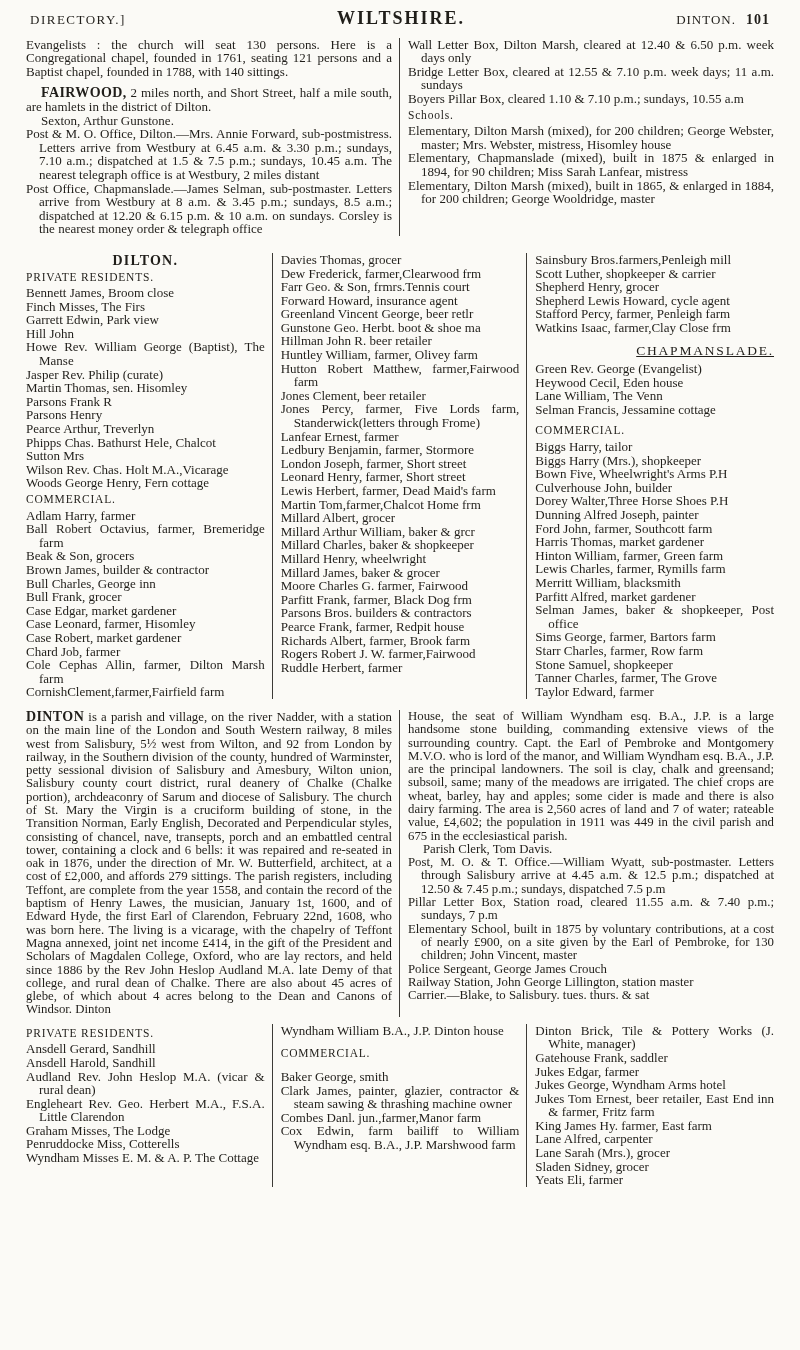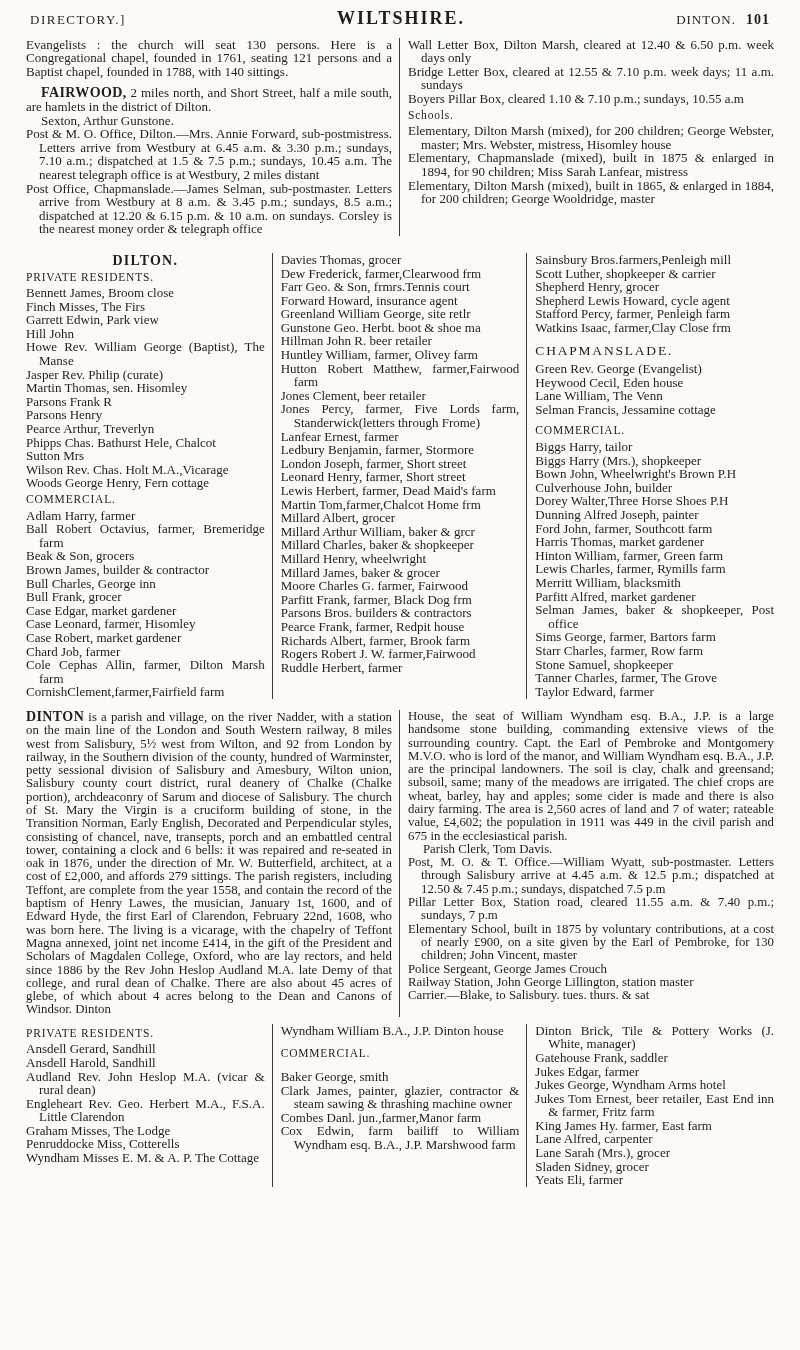--- a/index.html
+++ b/index.html
@@ -29,21 +29,21 @@
   .sec-dilton{margin-top:17px;}
   .sec-intro{margin-top:11px;}
   .sec-dinton{margin-top:7px;}
   
   .entry{text-align:justify;padding-left:13px;text-indent:-13px;}
   .para{text-align:justify;}
   .para-ind{text-align:justify;text-indent:15px;}
   .ind1{text-indent:15px;}
   .subhead{text-align:left;font-size:11.5px;letter-spacing:0.8px;margin:3px 0 2px;}
   .sechead{text-align:center;font-weight:bold;font-size:14px;letter-spacing:1.2px;margin:1px 0 1px;}
-  .sechead2{text-align:left;font-size:13.5px;letter-spacing:1.8px;margin:10px 0 4px;}
+  .sechead2{text-align:right;font-size:13.5px;letter-spacing:1.8px;margin:10px 0 4px;text-decoration:underline;}
   .mb{margin-bottom:8px;}
   .mt{margin-top:8px;}
   .mtb{margin-top:10px;margin-bottom:9px;}
   .lead{font-weight:bold;letter-spacing:0.4px;}
   .para .lead,.para-ind .lead{font-size:14px;}
   
   .sec-intro{font-size:12.8px;line-height:13.3px;}
 </style>
 </head>
 <body>
@@ -108,21 +108,21 @@
         <div class="entry">Case Robert, market gardener</div>
         <div class="entry">Chard Job, farmer</div>
         <div class="entry">Cole Cephas Allin, farmer, Dilton Marsh farm</div>
         <div class="entry">CornishClement,farmer,Fairfield farm</div>
       </div>
     <div class="col divl">
         <div class="entry">Davies Thomas, grocer</div>
         <div class="entry">Dew Frederick, farmer,Clearwood frm</div>
         <div class="entry">Farr Geo. &amp; Son, frmrs.Tennis court</div>
         <div class="entry">Forward Howard, insurance agent</div>
-        <div class="entry">Greenland William George, site retlr</div>
+        <div class="entry">Greenland Vincent George, beer retlr</div>
         <div class="entry">Gunstone Geo. Herbt. boot &amp; shoe ma</div>
         <div class="entry">Hillman John R. beer retailer</div>
         <div class="entry">Huntley William, farmer, Olivey farm</div>
         <div class="entry">Hutton Robert Matthew, farmer,Fairwood farm</div>
         <div class="entry">Jones Clement, beer retailer</div>
         <div class="entry">Jones Percy, farmer, Five Lords farm, Standerwick(letters through Frome)</div>
         <div class="entry">Lanfear Ernest, farmer</div>
         <div class="entry">Ledbury Benjamin, farmer, Stormore</div>
         <div class="entry">London Joseph, farmer, Short street</div>
         <div class="entry">Leonard Henry, farmer, Short street</div>
@@ -149,21 +149,21 @@
         <div class="entry">Stafford Percy, farmer, Penleigh farm</div>
         <div class="entry">Watkins Isaac, farmer,Clay Close frm</div>
         <div class="sechead2">CHAPMANSLADE.</div>
         <div class="entry">Green Rev. George (Evangelist)</div>
         <div class="entry">Heywood Cecil, Eden house</div>
         <div class="entry">Lane William, The Venn</div>
         <div class="entry">Selman Francis, Jessamine cottage</div>
         <div class="subhead mt">COMMERCIAL.</div>
         <div class="entry">Biggs Harry, tailor</div>
         <div class="entry">Biggs Harry (Mrs.), shopkeeper</div>
-        <div class="entry">Bown John, Wheelwright's Brown P.H</div>
+        <div class="entry">Bown Five, Wheelwright's Arms P.H</div>
         <div class="entry">Culverhouse John, builder</div>
         <div class="entry">Dorey Walter,Three Horse Shoes P.H</div>
         <div class="entry">Dunning Alfred Joseph, painter</div>
         <div class="entry">Ford John, farmer, Southcott farm</div>
         <div class="entry">Harris Thomas, market gardener</div>
         <div class="entry">Hinton William, farmer, Green farm</div>
         <div class="entry">Lewis Charles, farmer, Rymills farm</div>
         <div class="entry">Merritt William, blacksmith</div>
         <div class="entry">Parfitt Alfred, market gardener</div>
         <div class="entry">Selman James, baker &amp; shopkeeper, Post office</div>

